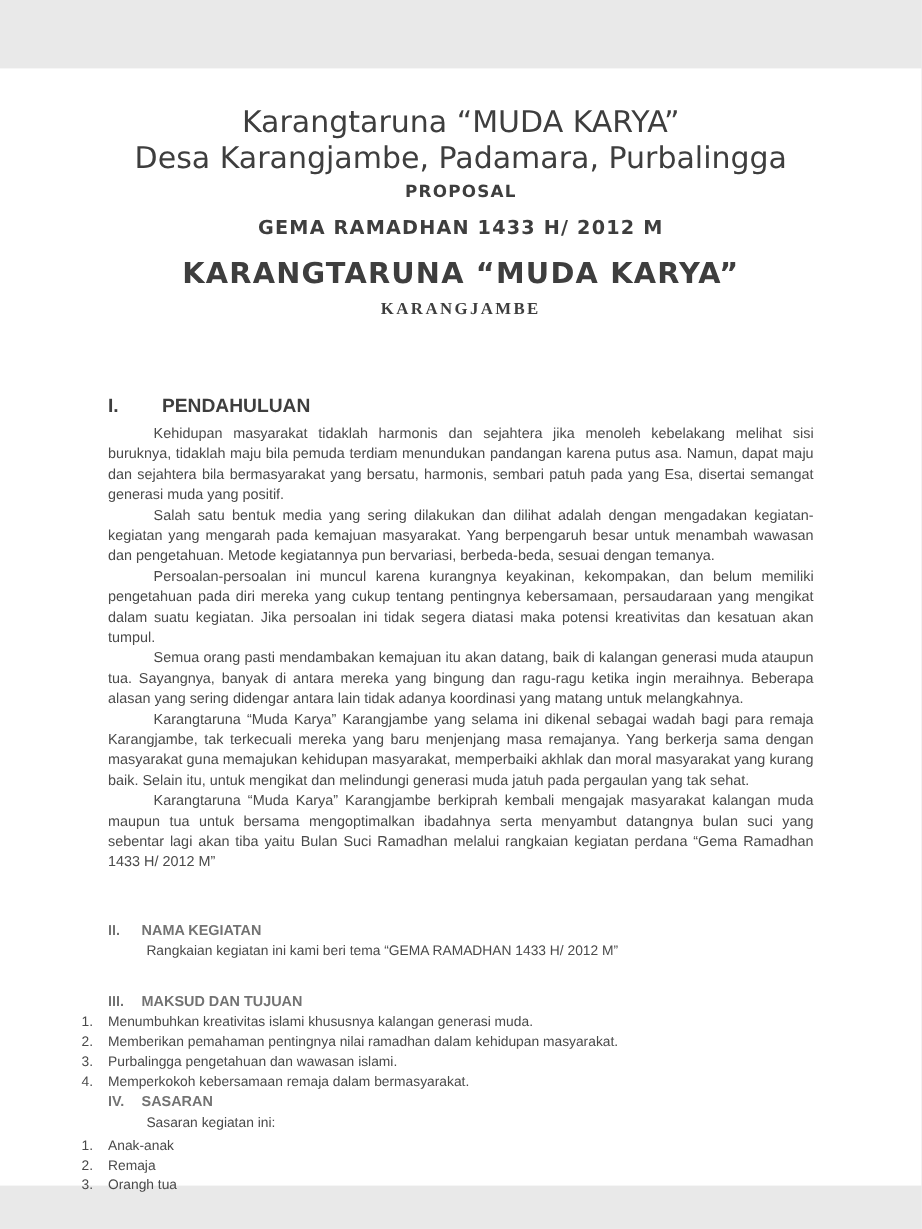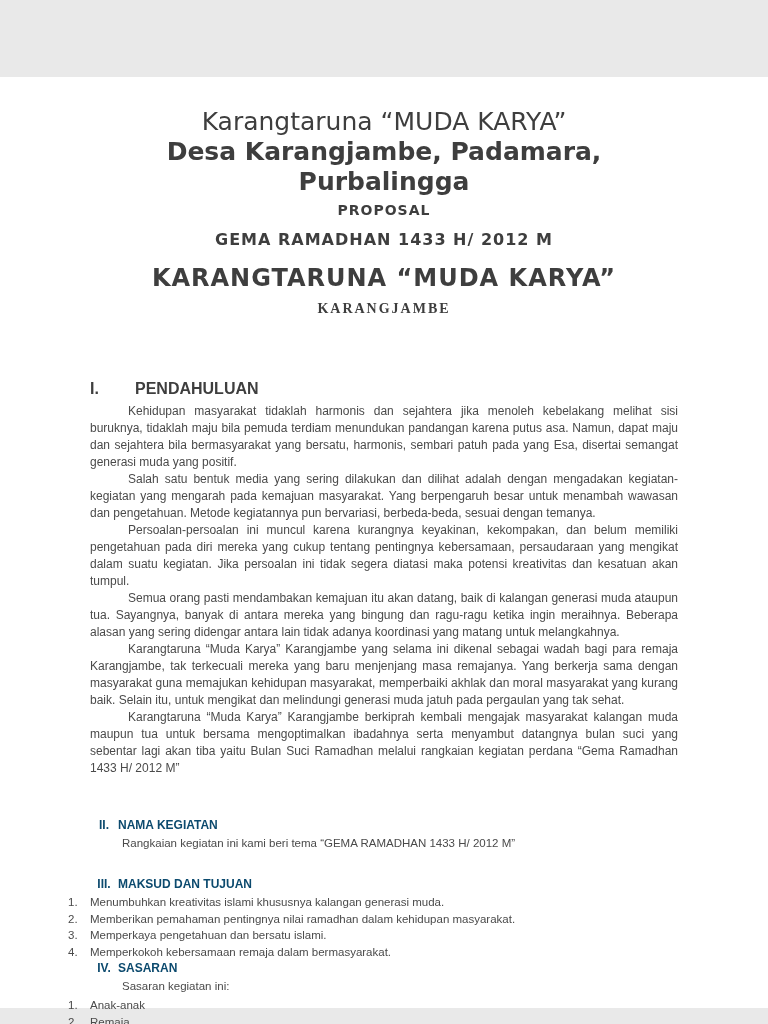--- a/index.html
+++ b/index.html
@@ -12,21 +12,21 @@
     font-family: "Liberation Sans", sans-serif;
   }
   .viewer {
     position: relative;
     width: 768px;
     height: 1024px;
     background: #e9e9e9;
   }
   .paper {
     position: absolute;
-    top: 77px;
+    top: 57px;
     left: 0;
     width: 768px;
     height: 931px;
     background: #ffffff;
     box-sizing: border-box;
     padding: 30px 90px 0 90px;
     color: #474747;
   }
   
   .doc-header {
@@ -35,21 +35,21 @@
     font-family: "DejaVu Sans", sans-serif;
   }
   .h-org {
     font-size: 25px;
     line-height: 30px;
     font-weight: 500;
   }
   .h-address {
     font-size: 25px;
     line-height: 30px;
-    font-weight: 700;
+    font-weight: 400;
   }
   .h-proposal {
     font-size: 14px;
     line-height: 22px;
     font-weight: bold;
     letter-spacing: 1px;
     margin-top: 2px;
   }
   .h-event {
     font-size: 16px;
@@ -77,25 +77,24 @@
     font-weight: bold;
     color: #3e3e3e;
     font-size: 16px;
     line-height: 20px;
     margin-bottom: 4px;
   }
   .sec-head-lg .sec-num { width: 45px; flex: none; }
   .sec-head-sm {
     display: flex;
     font-weight: bold;
-    color: #0c4a6e;
+    color: #737373;
     font-size: 12px;
     line-height: 16px;
     margin-bottom: 2px;
-    text-align: center;
   }
   .sec-head-sm .sec-num { width: 28px; flex: none; }
   .para {
     font-size: 12px;
     line-height: 17px;
     text-align: justify;
     text-indent: 38px;
     color: #4a4a4a;
     margin: 0;
   }
@@ -165,21 +164,21 @@
         <div class="num-item">
           <span class="li-num">1.</span>
           <span>Menumbuhkan kreativitas islami khususnya kalangan generasi muda.</span>
         </div>
         <div class="num-item">
           <span class="li-num">2.</span>
           <span>Memberikan pemahaman pentingnya nilai ramadhan dalam kehidupan masyarakat.</span>
         </div>
         <div class="num-item">
           <span class="li-num">3.</span>
-          <span>Memperkaya pengetahuan dan bersatu islami.</span>
+          <span>Purbalingga pengetahuan dan wawasan islami.</span>
         </div>
         <div class="num-item">
           <span class="li-num">4.</span>
           <span>Memperkokoh kebersamaan remaja dalam bermasyarakat.</span>
         </div>
       </div>
     </div>
 
     <div class="section-4">
       <div class="sec-head-sm">

